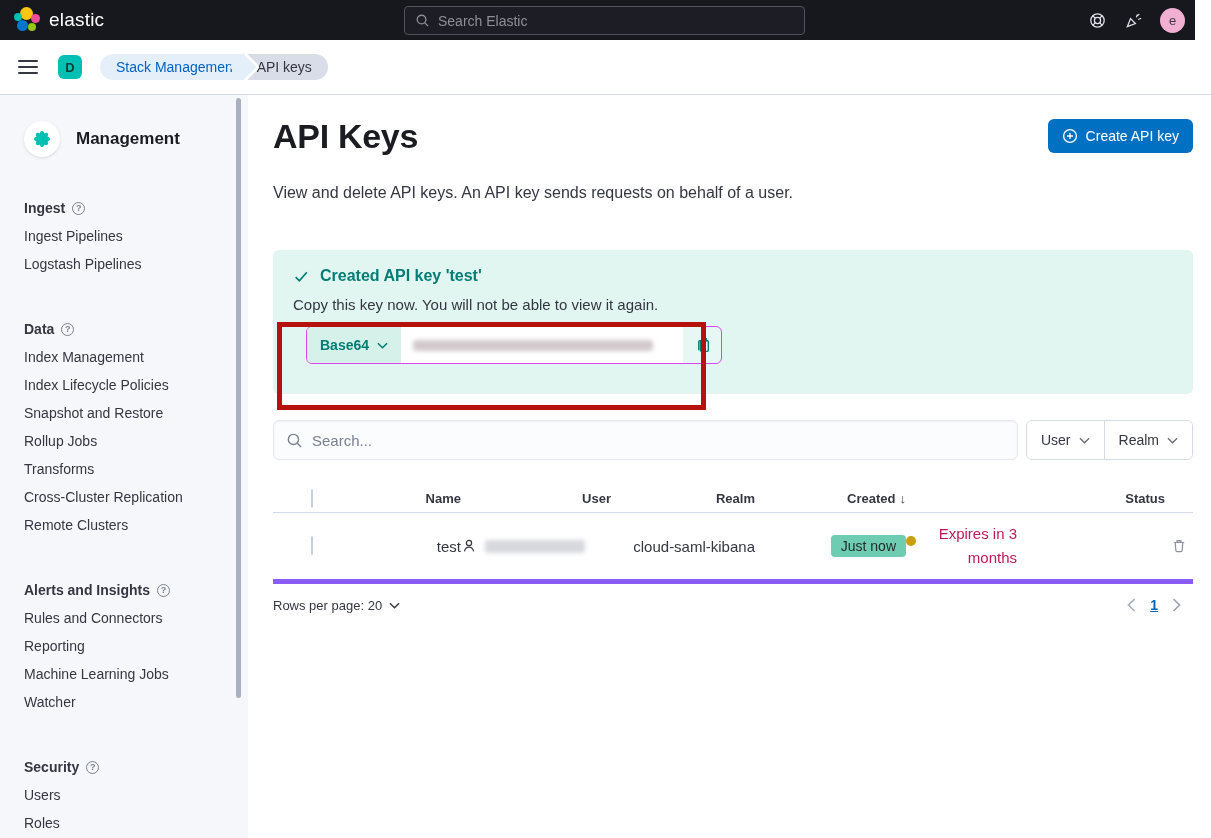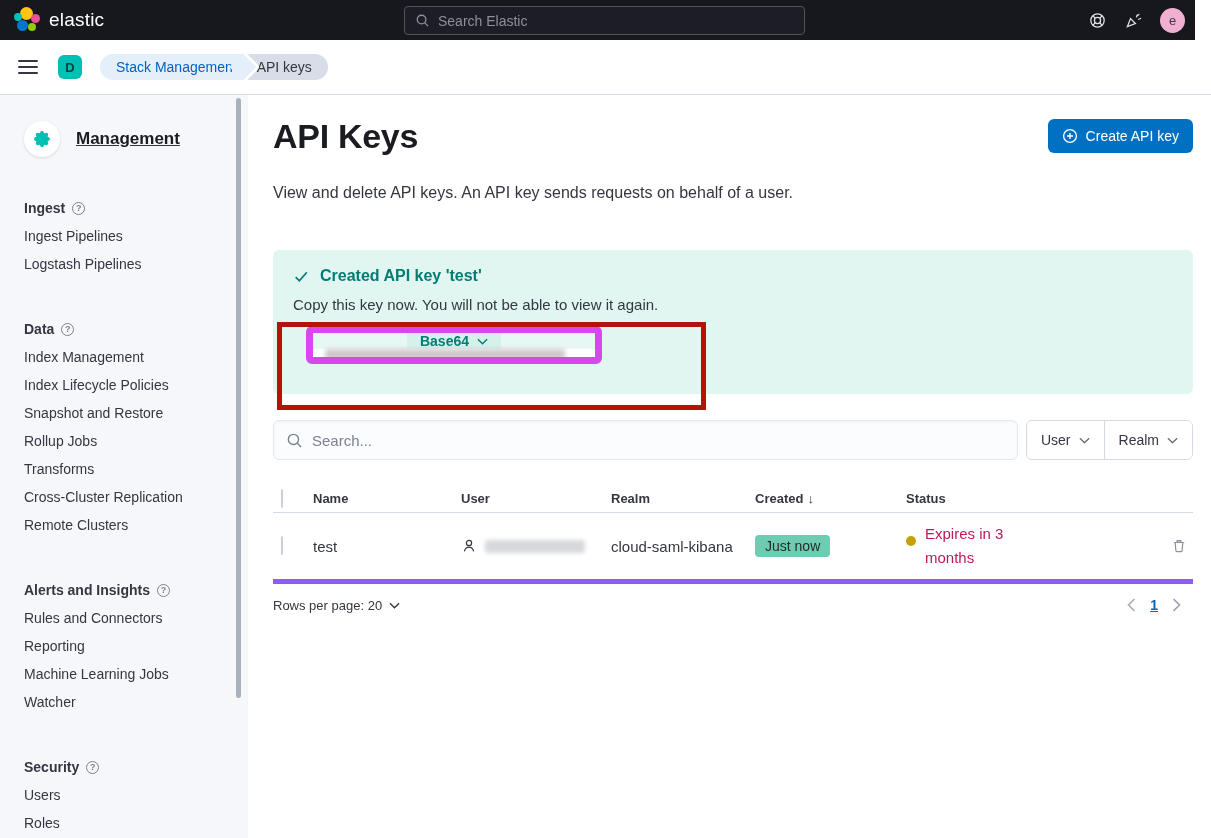--- a/index.html
+++ b/index.html
@@ -43,21 +43,21 @@
                    transform:translateY(-50%) rotate(45deg); background:#e4effa;
                    border-top:3px solid #fff; border-right:3px solid #fff; border-radius:0 4px 0 0; }
   .crumb2 { position:relative; z-index:1; background:#d8dde7; color:#343741; font-size:14px;
             padding:5px 16px 5px 22px; margin-left:-12px; border-radius:0 14px 14px 0; }
 
   
   .body { position:absolute; top:95px; left:0; right:0; bottom:0; }
   .sidebar { position:absolute; left:0; top:0; bottom:0; width:248px; background:#f6f7fb;
              padding:14px 18px 0 24px; }
   .sb-thumb { position:absolute; right:7px; top:3px; width:5px; height:600px; border-radius:3px; background:#a9b1bf; }
-  .mgmt { display:flex; align-items:center; gap:16px; margin-top:12px;text-decoration:underline; }
+  .mgmt { display:flex; align-items:center; gap:16px; margin-top:12px; }
   .mgmt-circle { width:36px; height:36px; border-radius:50%; background:#fff;
                  box-shadow:0 1px 3px rgba(0,0,0,.12); display:flex; align-items:center; justify-content:center; }
   .mgmt h2 { font-size:17px; color:#1a1c21; }
   .nav-section { margin-top:22px; }
   .nav-label { height:28px; display:flex; align-items:center; gap:7px; font-weight:bold; font-size:14px; color:#343741;margin-top:37px; }
   .q-circle { width:13px; height:13px; border:1px solid #7c828c; border-radius:50%; color:#7c828c;
               font-size:9px; display:flex; align-items:center; justify-content:center; }
   .nav-section ul { list-style:none; }
   .nav-section li { height:28px; display:flex; align-items:center; font-size:14px; color:#343741; cursor:pointer; }
   .nav-section li.active a { color:#0061c5; font-weight:bold; text-decoration:underline; }
@@ -70,21 +70,21 @@
   .create-btn { display:flex; align-items:center; gap:8px; background:#0071c2; color:#fff;
                 border:none; border-radius:6px; height:34px; padding:0 14px; font-size:14px;
                 font-family:inherit; cursor:pointer; margin-top:2px; }
   .subtitle { margin-top:28px; font-size:16px; color:#343741; }
 
   
   .callout { margin-top:48px; height:144px; background:#e1f6f1; border-radius:6px; padding:17px 20px; }
   .callout-title { display:flex; align-items:center; gap:10px; color:#017d73; font-weight:bold; font-size:16px; }
   .callout-body { margin-top:11px; font-size:15px; color:#343741; }
   .key-group { margin-top:13px; margin-left:13px; display:inline-flex; align-items:center; height:38px;
-               border:7px solid #d946ef; border-radius:6px; background:#e7f7f3; overflow:hidden;flex-direction:column; }
+               border:1px solid #d946ef; border-radius:6px; background:#e7f7f3; overflow:hidden; }
   .key-enc { display:flex; align-items:center; gap:8px; padding:0 13px; height:100%;
              background:#d5f1ea; color:#017d73; font-size:14px; font-weight:bold; cursor:pointer; }
   .key-field { width:282px; height:100%; background:#fff; display:flex; align-items:center; padding:0 12px; }
   .blur-bar { height:11px; border-radius:3px; background:#d3c9cd; filter:blur(2px); }
   .key-copy { width:38px; height:100%; display:flex; align-items:center; justify-content:center; cursor:pointer; }
 
   
   .red-box { position:absolute; left:277px; top:322px; width:429px; height:88px;
              border:5px solid #b5120d; z-index:40; pointer-events:none; }
 
@@ -95,21 +95,21 @@
                   box-shadow:inset 0 1px 2px rgba(110,120,140,.08); }
   .table-search .ph { color:#7a8191; font-size:15px; }
   .filter-group { display:flex; height:40px; border:1px solid #d3dae6; border-radius:6px; overflow:hidden; background:#fff; }
   .filter-btn { display:flex; align-items:center; gap:8px; padding:0 14px; font-size:14px; color:#343741;
                 background:#fff; border:none; font-family:inherit; cursor:pointer; }
   .filter-btn + .filter-btn { border-left:1px solid #d3dae6; }
 
   
   .tbl { margin-top:25px; }
   .tbl-head, .tbl-row { display:grid; grid-template-columns:40px 148px 150px 144px 151px 1fr 28px;
-                        align-items:center; }
+                        align-items:center;text-align:right; }
   .tbl-head { height:28px; border-bottom:1px solid #d3dae6; }
   .tbl-head .th { font-size:13px; font-weight:bold; color:#343741; }
   .tbl-row { height:71px; border-bottom:5px solid #8b5cf6; }
   .cell-check { padding-left:8px; }
   .checkbox { width:16px; height:16px; border:1px solid #c9d0dd; border-radius:4px; background:#fff; cursor:pointer; }
   .sort-arrow { font-size:13px; margin-left:4px; color:#343741; }
   .cell-user { display:flex; align-items:center; gap:8px; }
   .user-blur { width:100px; height:13px; border-radius:3px; background:#d6d8dd; filter:blur(2px); }
   .cell-name, .cell-realm { font-size:15px; color:#343741; }
   .badge-justnow { display:inline-block; background:#6dccb1; color:#1f2a27; font-size:14px;

